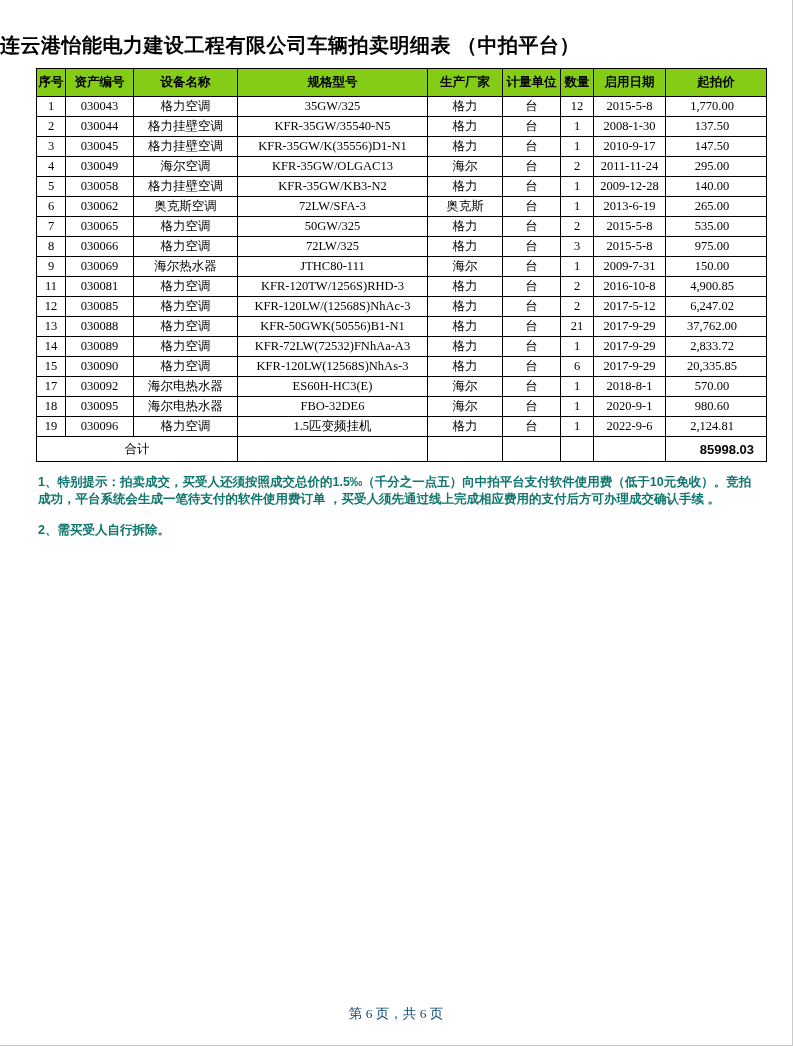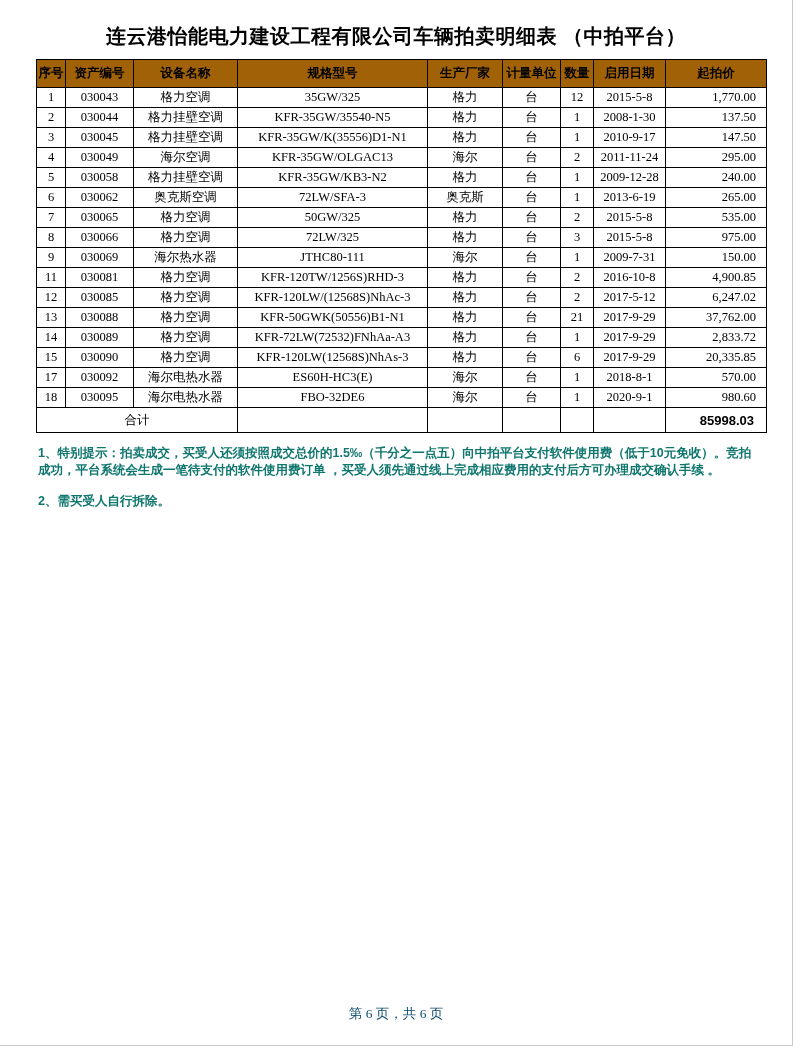--- a/index.html
+++ b/index.html
@@ -9,53 +9,52 @@
     background: #ffffff;
     box-sizing: border-box;
     border-right: 1px solid #c9c9c9;
     border-bottom: 1px solid #c9c9c9;
     font-family: "Liberation Sans", sans-serif;
     color: #000;
     position: relative;
     overflow: hidden;
   }
   .doc-title {
-    margin-top: 23px;
-    text-align: center;
+    margin-top: 32px;
     font-size: 20px;
     font-weight: bold;
     letter-spacing: 0.5px;
   }
   table.auction {
     border-collapse: collapse;
     margin: 9px 0 0 36px;
     width: 730px;
     table-layout: fixed;
   }
   table.auction th, table.auction td {
     border: 1.5px solid #000;
     overflow: hidden;
     white-space: nowrap;
   }
   table.auction th {
-    background: #a16207;
+    background: #84cc16;
     font-size: 12.5px;
     font-weight: bold;
     height: 27px;
     text-align: center;
     padding: 0;
   }
   table.auction td {
     font-family: "Liberation Serif", "DejaVu Serif", serif;
     font-size: 12.5px;
     height: 19px;
     text-align: center;
     padding: 0 2px;
   }
-  table.auction td.col-price { text-align: right; padding-right: 10px; font-family: Liberation Serif, serif; }
+  table.auction td.col-price { padding-right: 10px; font-family: Liberation Serif, serif; }
   table.auction tr.total-row td { height: 24px; }
   table.auction tr.total-row td.total-value {
     font-family: "Liberation Sans", sans-serif;
     font-weight: bold;
     font-size: 13px;
     text-align: right;
     padding-right: 12px;
   }
   .notes {
     margin: 12px 30px 0 38px;
@@ -153,21 +152,21 @@
       </tr>
       <tr>
         <td>5</td>
         <td>030058</td>
         <td>格力挂壁空调</td>
         <td>KFR-35GW/KB3-N2</td>
         <td>格力</td>
         <td>台</td>
         <td>1</td>
         <td>2009-12-28</td>
-        <td class="col-price">240.00</td>
+        <td class="col-price">140.00</td>
       </tr>
       <tr>
         <td>6</td>
         <td>030062</td>
         <td>奥克斯空调</td>
         <td>72LW/SFA-3</td>
         <td>奥克斯</td>
         <td>台</td>
         <td>1</td>
         <td>2013-6-19</td>
@@ -276,20 +275,31 @@
         <td>18</td>
         <td>030095</td>
         <td>海尔电热水器</td>
         <td>FBO-32DE6</td>
         <td>海尔</td>
         <td>台</td>
         <td>1</td>
         <td>2020-9-1</td>
         <td class="col-price">980.60</td>
       </tr>
+      <tr>
+        <td>19</td>
+        <td>030096</td>
+        <td>格力空调</td>
+        <td>1.5匹变频挂机</td>
+        <td>格力</td>
+        <td>台</td>
+        <td>1</td>
+        <td>2022-9-6</td>
+        <td class="col-price">2,124.81</td>
+      </tr>
     </tbody>
   <tfoot>
     <tr class="total-row">
       <td colspan="3">合计</td>
       <td></td>
       <td></td>
       <td></td>
       <td></td>
       <td></td>
       <td class="total-value">85998.03</td>

